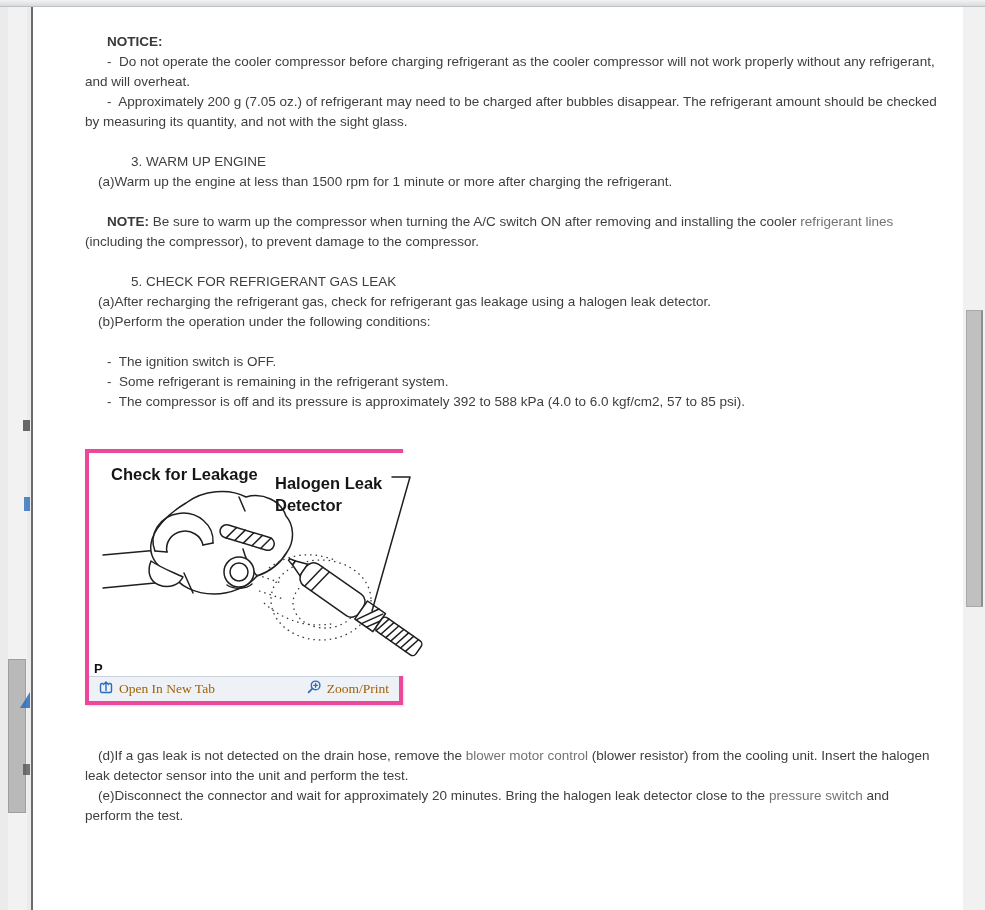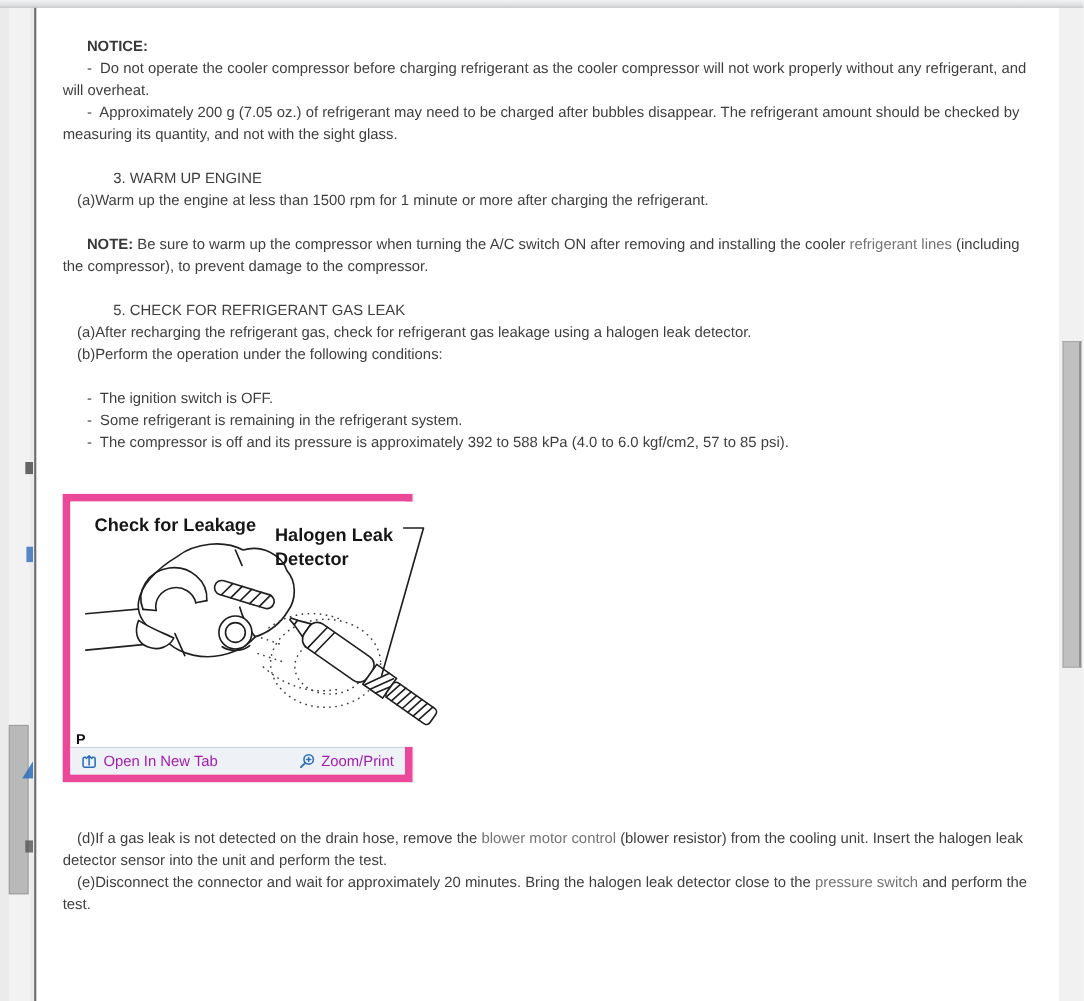--- a/index.html
+++ b/index.html
@@ -20,38 +20,38 @@
   
   .art { position:absolute; z-index:5; }
   .art-1 { left:23px; top:420px; width:7px; height:11px; background:#666; }
   .art-2 { left:24px; top:497px; width:6px; height:14px; background:#2a6db9; opacity:.8; }
   .art-3 { left:20px; top:692px; width:10px; height:16px; background:#2a6db9;
            clip-path:polygon(0 100%,100% 0,100% 100%); opacity:.85; }
   .art-4 { left:23px; top:764px; width:7px; height:11px; background:#555; opacity:.8; }
 
   
   .content-panel { position:absolute; left:31px; top:7px; width:932px; height:903px;
-    background:#fff; border-left:2px solid #6b6b6b; overflow:hidden; z-index:3; }
+    background:#fff; border-left:2px solid #6b6b6b; overflow:hidden; z-index:3;padding-left:28px; }
   .doc { position:relative; padding:25px 26px 0 24px; font-size:13.5px; line-height:20px; color:#3e3e3e; }
   .para { white-space:pre-wrap; }
   .i5  { text-indent:5px;margin-left:41px; }
   .i13 { text-indent:13px; }
   .i22 { text-indent:22px; }
   .bold { font-weight:bold; color:#383838; }
   .gap { height:20px; }
   .link { color:#737373; cursor:pointer; }
 
   
   .figure-panel { margin:37px 0 41px 0; width:318px; background:#fff;
-    border:7px solid #ec4899; box-shadow:1px 1px 2px rgba(0,0,0,.15); }
+    border:4px solid #ec4899; box-shadow:1px 1px 2px rgba(0,0,0,.15); }
   .figure-panel svg.drawing { display:block; width:352px; height:223px; background:#fff; }
   .fig-footer { display:flex; justify-content:space-between; align-items:center; height:25px;
     background:#eef1f6; border-top:1px solid #ccd3dc; padding:0 10px 0 9px; }
-  .fig-link { display:flex; align-items:center; gap:5px; color:#a21caf; font-size:13.5px;
-    cursor:pointer; white-space:nowrap; text-indent:0; }
+  .fig-link { display:flex; gap:5px; color:#a16207; font-size:13.5px;
+    cursor:pointer; white-space:nowrap; text-indent:0;font-family:Liberation Serif, serif; }
   .fig-link svg { display:block; }
 
   .fig-label { font-family:"Liberation Sans", sans-serif; font-weight:600; font-size:16.5px; fill:#161616; }
   .fig-corner { font-family:"Liberation Sans", sans-serif; font-weight:bold; font-size:13px; fill:#111; }
   .ln { stroke:#1f1f1f; stroke-width:1.5; fill:none; stroke-linecap:round; stroke-linejoin:round; }
   .lnf { stroke:#1f1f1f; stroke-width:1.5; fill:#fff; stroke-linecap:round; stroke-linejoin:round; }
   .dots { stroke:#3a3a3a; stroke-width:1.3; fill:none; stroke-dasharray:1.5 4; }
 </style>
 </head>
 <body>

